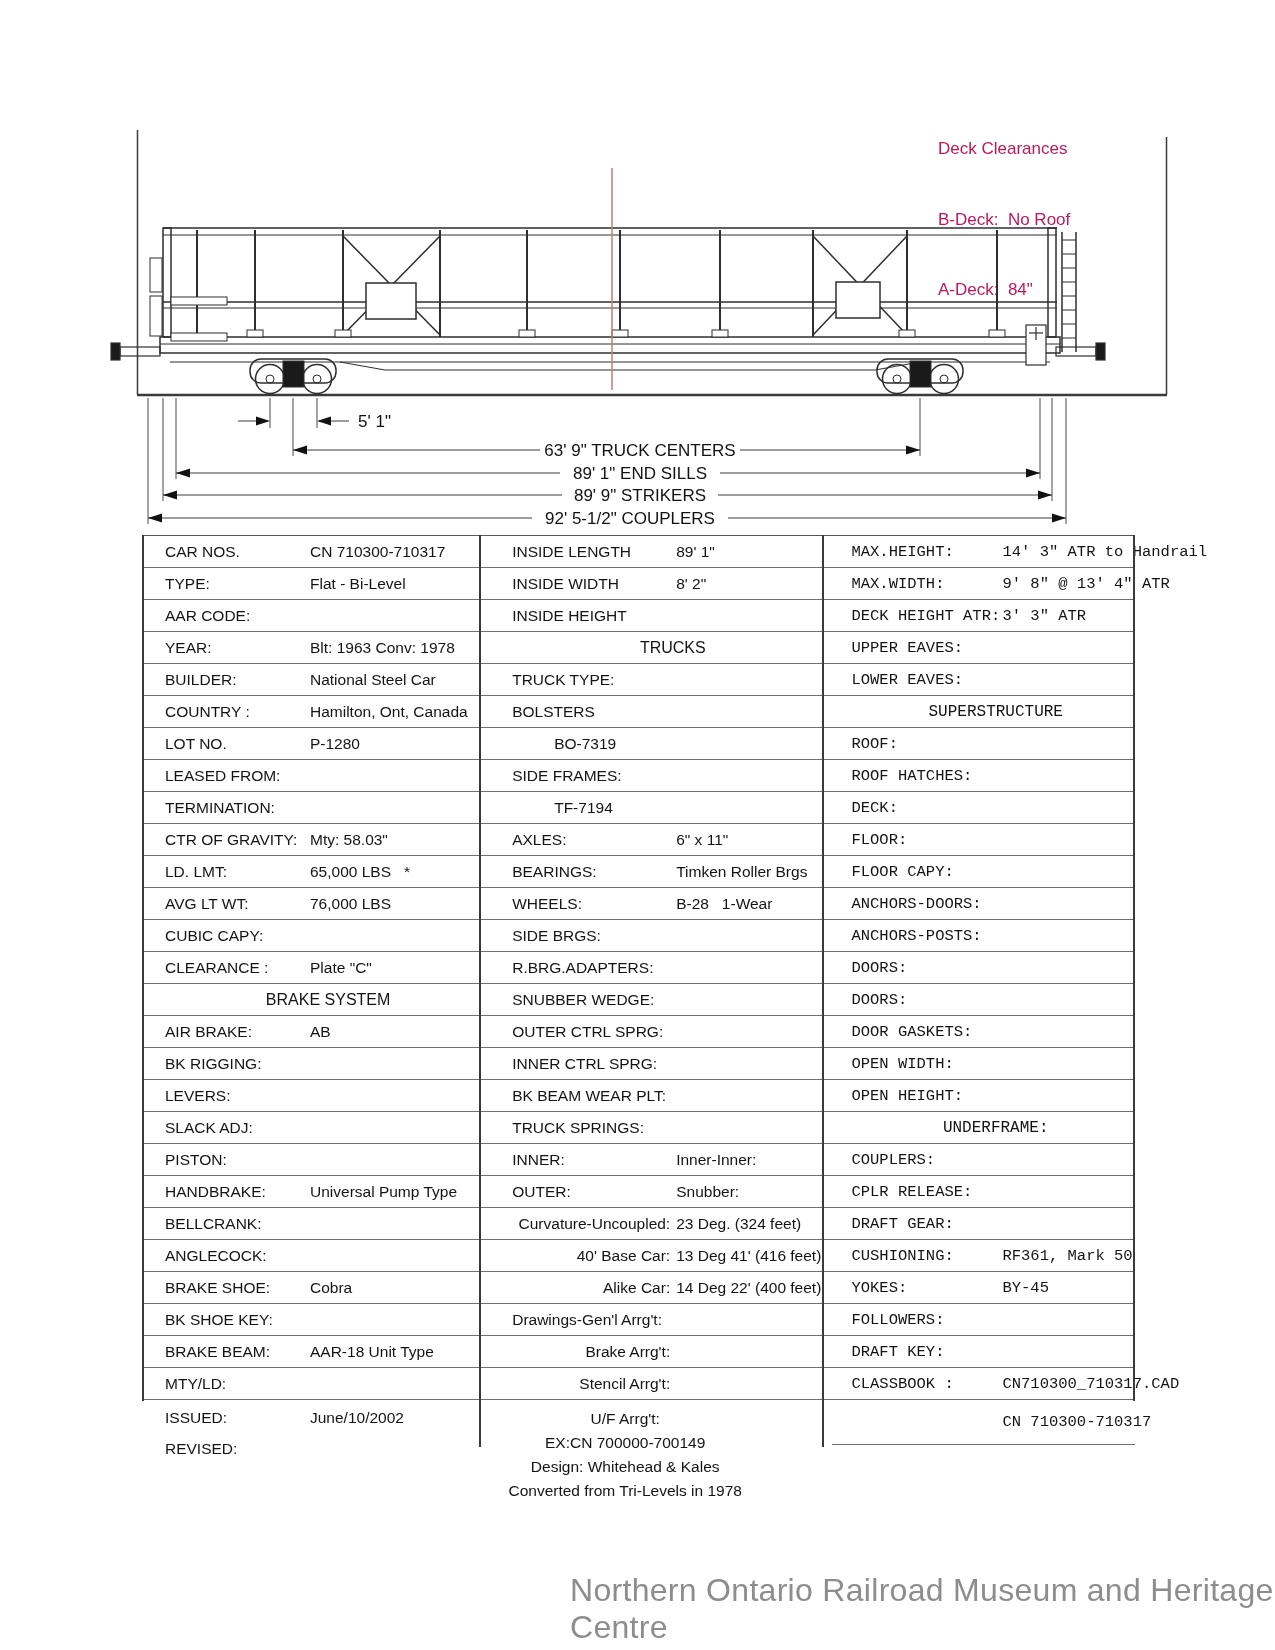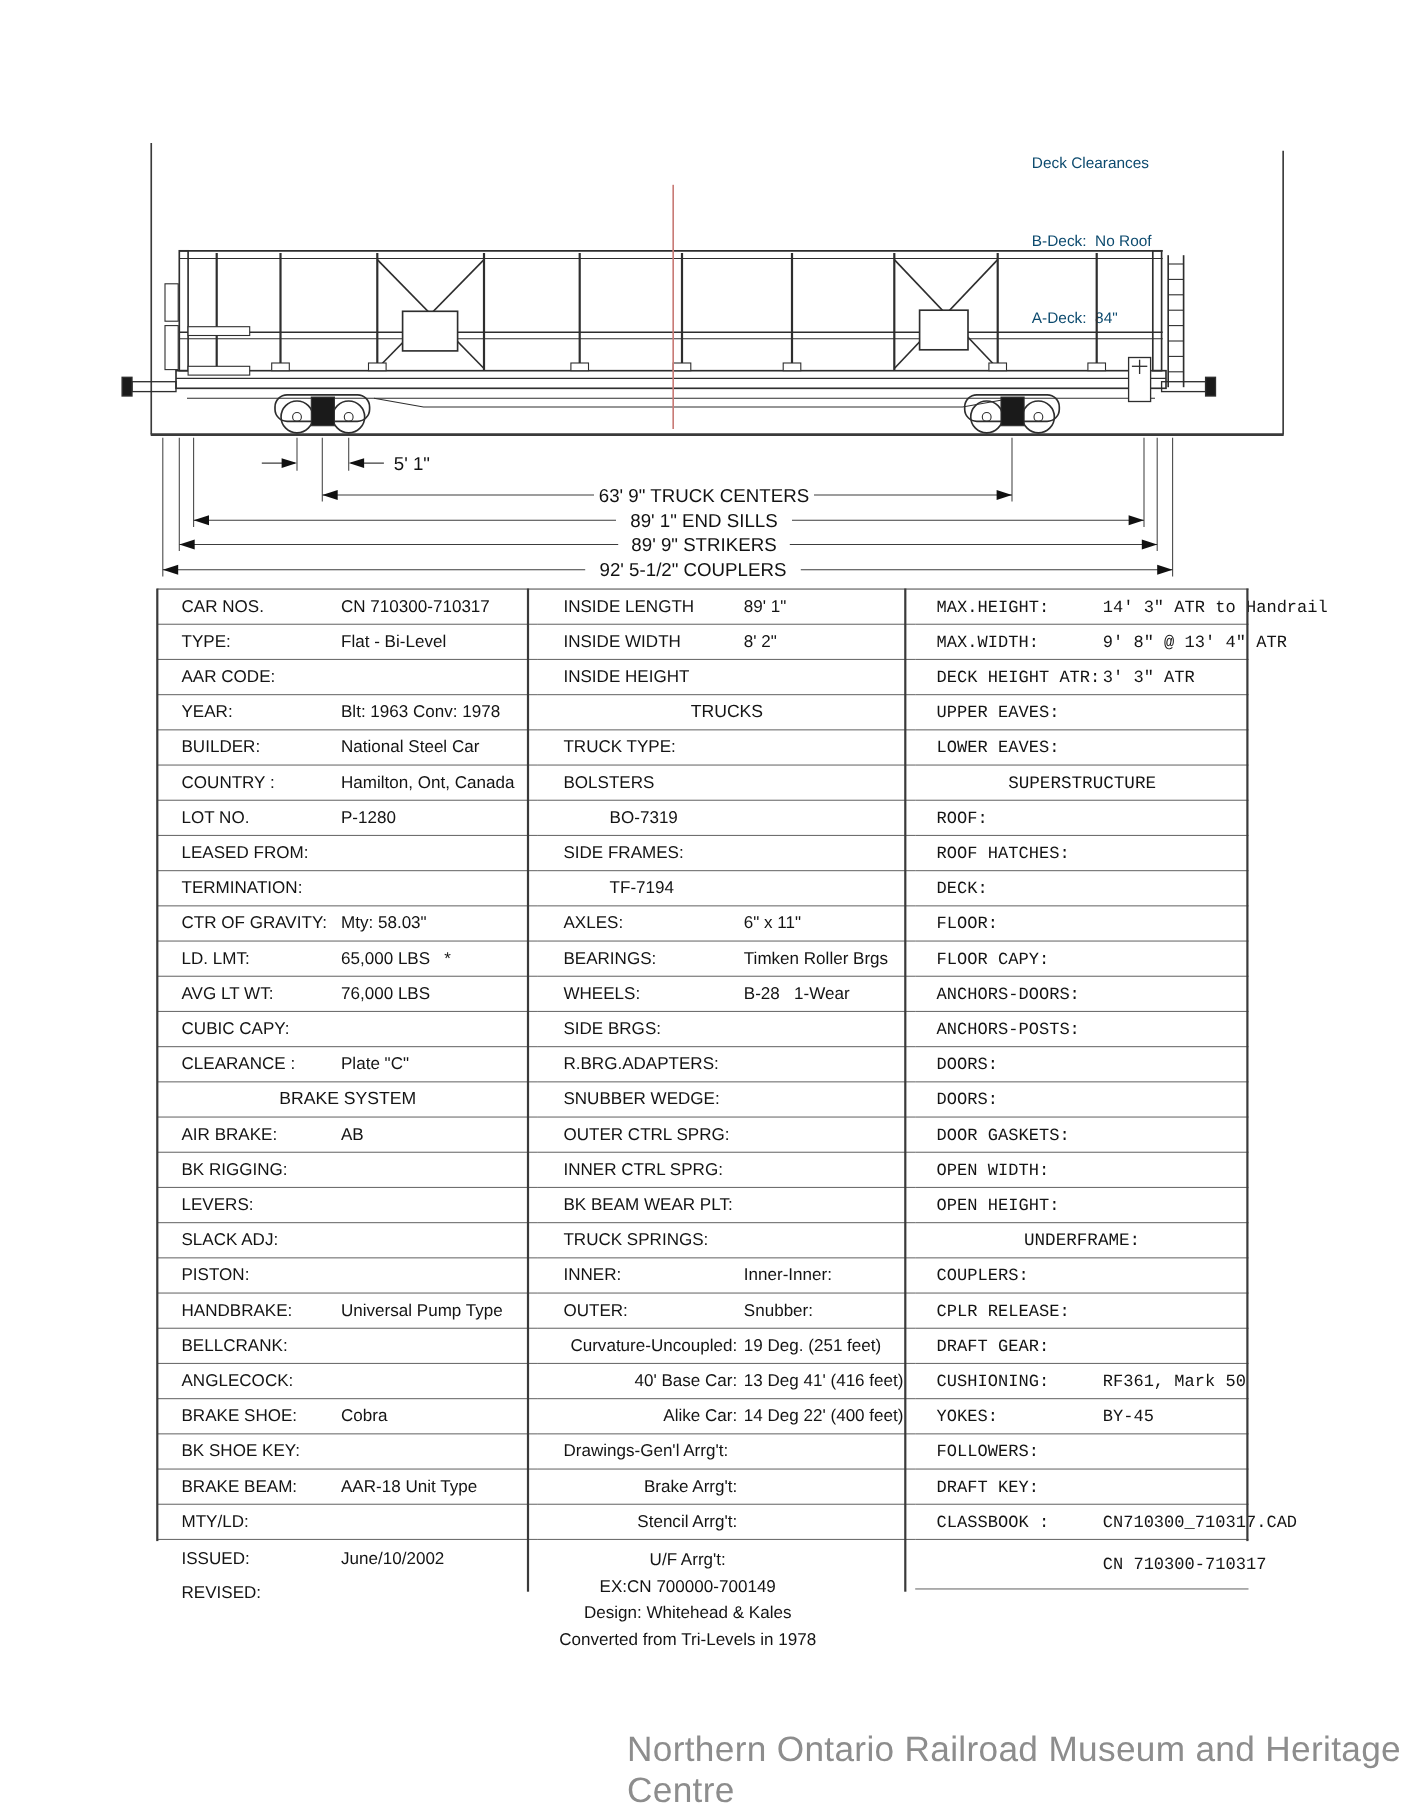--- a/index.html
+++ b/index.html
@@ -1,37 +1,37 @@
 <!DOCTYPE html>
 <html><head>
 <meta charset="utf-8">
 <style>
   * { margin:0; padding:0; box-sizing:border-box; }
   html,body { width:1275px; height:1650px; background:#ffffff; }
   body { font-family:"Liberation Sans", sans-serif; color:#141414; position:relative; overflow:hidden; }
 
-  .deck-note { position:absolute; left:938px; top:90px; font-size:14px; line-height:23.5px; white-space:pre; color:#0c4a6e; }
+  .deck-note { position:absolute; left:938px; top:90px; font-size:17px; line-height:23.5px; white-space:pre; color:#be185d; }
 
   .drawing { position:absolute; left:0; top:0; width:1275px; height:560px; }
   .drawing svg { display:block; }
   .dim-text { font-family:"Liberation Sans",sans-serif; font-size:17px; fill:#121212; }
 
   .dtable { position:absolute; left:143px; top:535px; width:992px; border-top:1.5px solid #555; }
   .cols { display:flex; align-items:flex-start; }
   .tcol { position:relative; }
   .c1 { width:357px; }
   .c2 { width:354px; }
   .c3 { width:312px;font-family:Liberation Mono, monospace; }
   .trow { position:relative; height:32px; border-bottom:1px solid #6f6f6f; font-size:15.5px; }
   .lbl, .val, .hdr { position:absolute; top:50%; transform:translateY(-50%); white-space:pre; }
   .c1 .lbl { left:22px; }  .c1 .val { left:167px; }
   .c2 .lbl { left:23px; }  .c2 .val { left:187px; }
   .c3 .lbl { left:19px; }  .c3 .val { left:170px; }
   .t-kvr .lbl { left:0 !important; width:181px; text-align:right; }
-  .hdr { left:0; width:100%; text-align:center; font-size:16px; }
+  .hdr { left:12px; width:100%; text-align:center; font-size:16px; }
   .ind { left:65px !important; }
   .t-valonly { height:45px; border-bottom:1px solid #6f6f6f; }
   .t-valonly .val { top:22px; }
   .t-twoline { height:64px; border-bottom:none; }
   .t-twoline .subrow { position:relative; height:27px; margin-top:4px; }
   .t-stack { height:104px; border-bottom:none; padding-top:7px; }
   .stackline { width:272px; text-align:center; line-height:24px; white-space:pre; }
   .vline { position:absolute; top:-1px; width:1.5px; background:#3a3a3a; }
   .v-left  { left:-1px;  height:866px; }
   .v-sep1  { left:336px; height:912px; }
@@ -417,21 +417,21 @@
         <div class="trow t-kv">
           <span class="lbl">INNER:</span>
           <span class="val">Inner-Inner:</span>
         </div>
         <div class="trow t-kv">
           <span class="lbl">OUTER:</span>
           <span class="val">Snubber:</span>
         </div>
         <div class="trow t-kvr">
           <span class="lbl">Curvature-Uncoupled:</span>
-          <span class="val">19 Deg. (251 feet)</span>
+          <span class="val">23 Deg. (324 feet)</span>
         </div>
         <div class="trow t-kvr">
           <span class="lbl">40' Base Car:</span>
           <span class="val">13 Deg 41' (416 feet)</span>
         </div>
         <div class="trow t-kvr">
           <span class="lbl">Alike Car:</span>
           <span class="val">14 Deg 22' (400 feet)</span>
         </div>
         <div class="trow t-kv">

